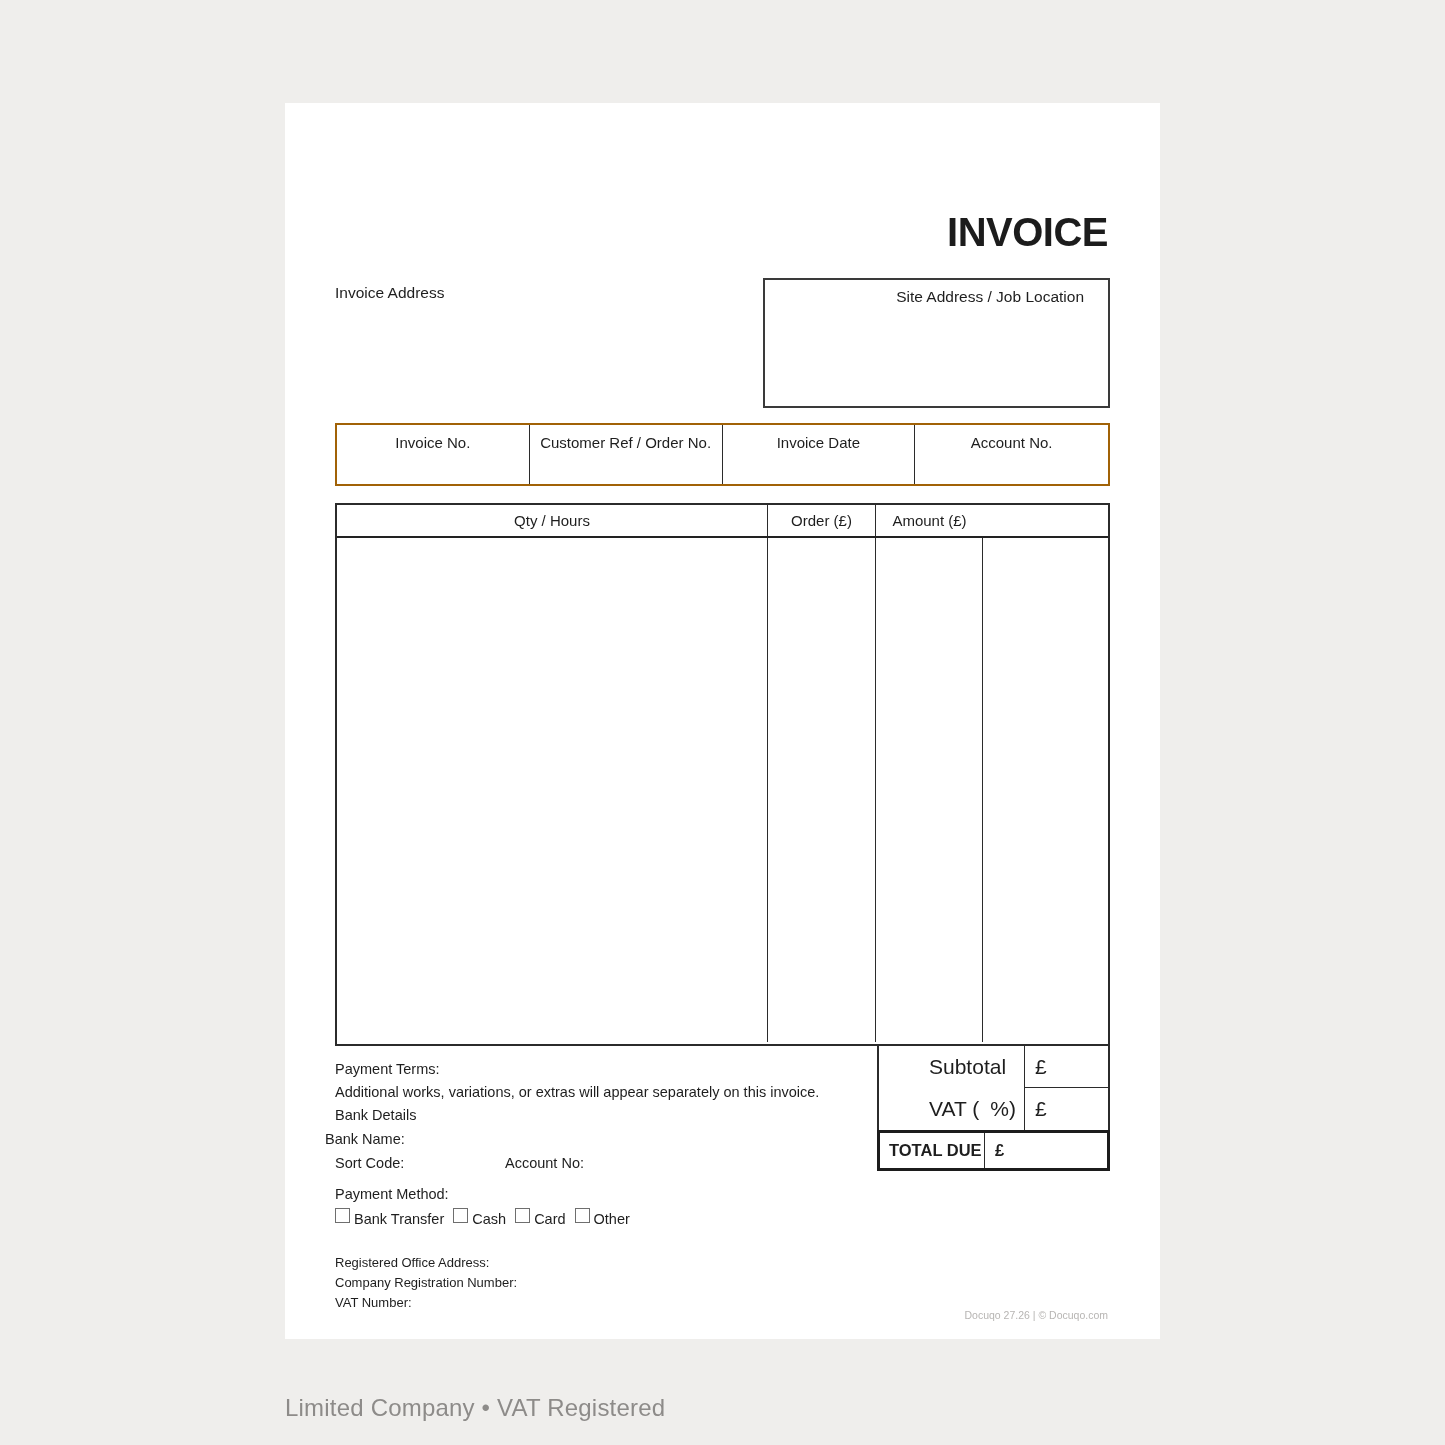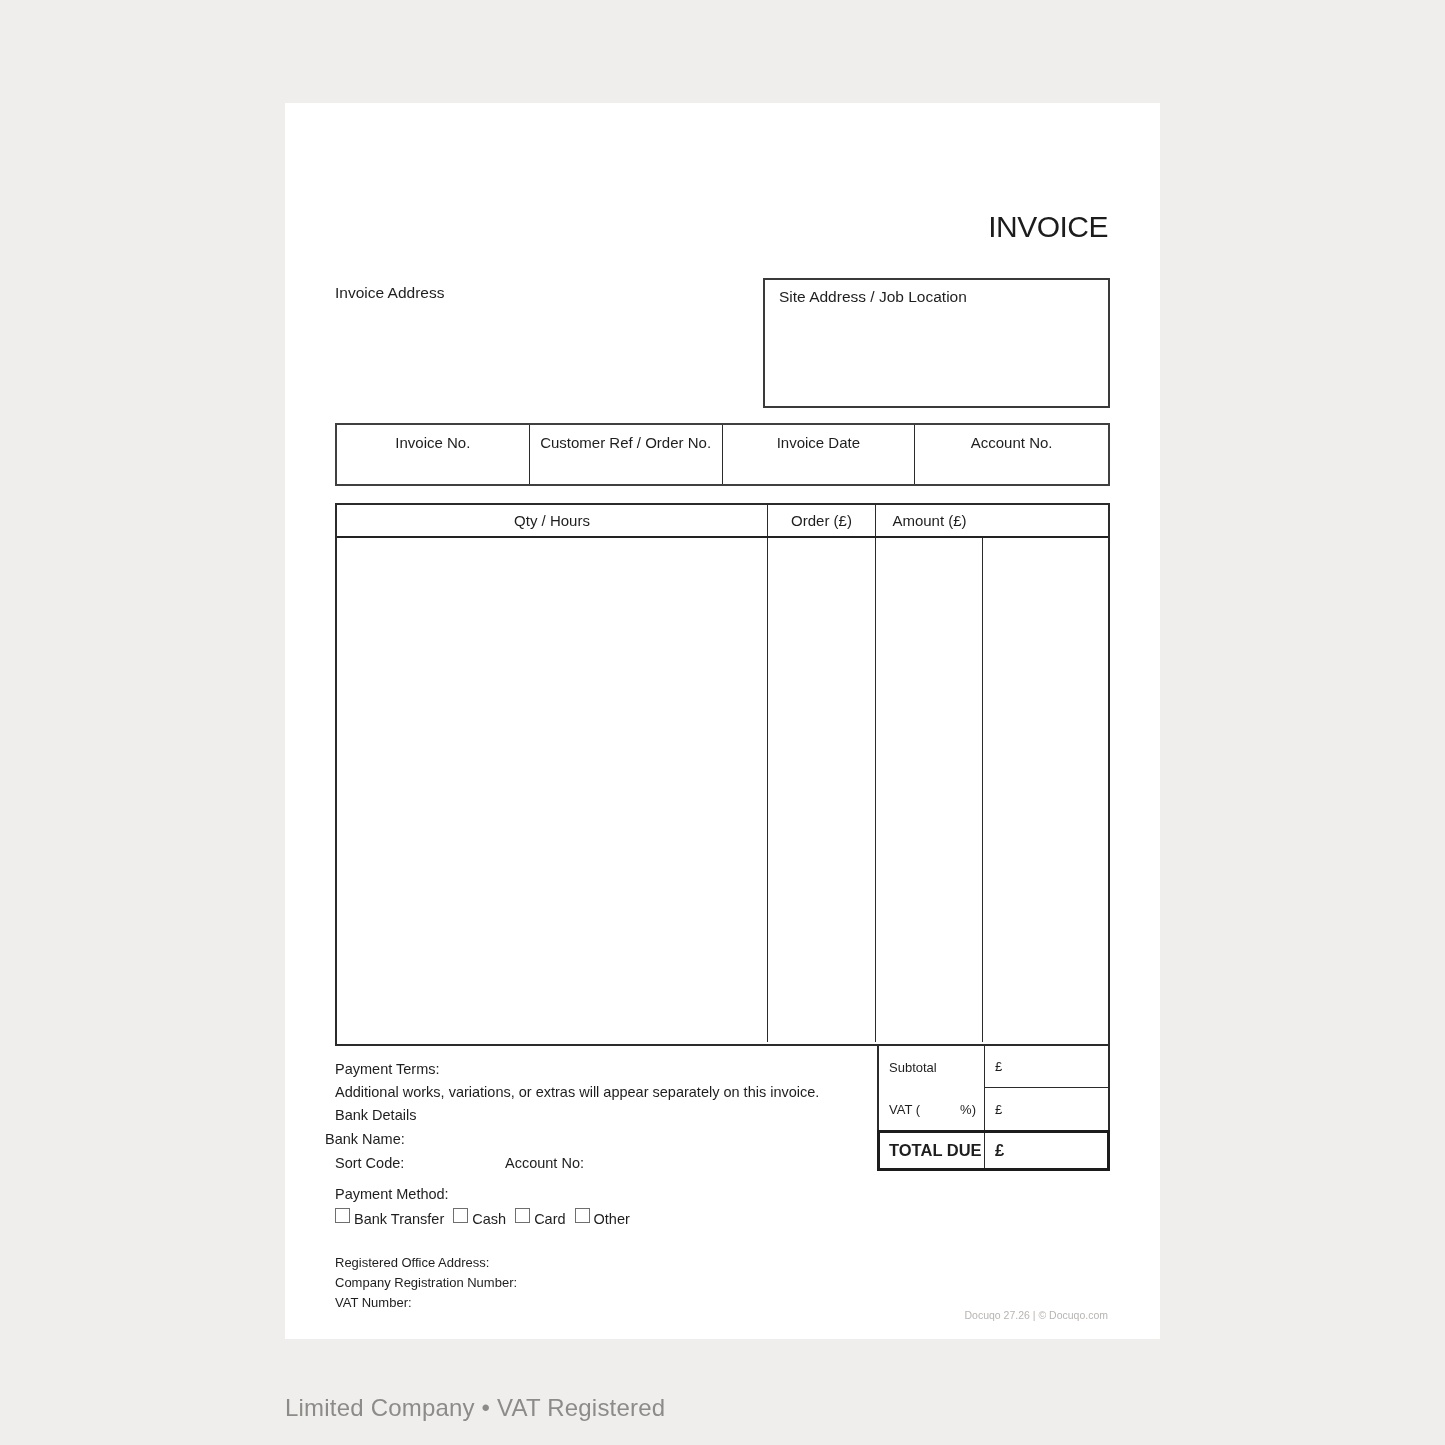--- a/index.html
+++ b/index.html
@@ -14,36 +14,36 @@
   }
   .page {
     position:absolute; left:285px; top:103px;
     width:875px; height:1236px;
     background:#ffffff;
   }
 
   
   .doc-title {
     position:absolute; top:107px; right:52px;
-    font-size:30px; font-weight:400; letter-spacing:-0.5px;
+    font-size:40px; font-weight:700; letter-spacing:-0.5px;
     color:#1c1c1c;
   }
 
   
   .addr-label { position:absolute; left:50px; top:181px; font-size:15.5px; }
   .site-box {
     position:absolute; left:478px; top:175px; width:347px; height:130px;
     border:2px solid #3a3a3a; background:#fff;
   }
-  .site-box .box-label { display:block; padding:8px 14px; font-size:15.5px; }
+  .site-box .box-label { display:block; padding:8px 24px; font-size:15.5px;text-align:right; }
 
   
   .info-table {
     position:absolute; left:50px; top:320px; width:775px; height:63px;
-    border:2px solid #404040; display:grid;
+    border:2px solid #a16207; display:grid;
     grid-template-columns:repeat(4, 1fr);
   }
   .info-table .cell {
     border-right:1px solid #2b2b2b; text-align:center;
     padding-top:9px; font-size:15px; white-space:nowrap; overflow:hidden;
   }
   .info-table .cell:last-child { border-right:none; }
 
   
   .items-table {
@@ -64,21 +64,22 @@
     height:504px;
   }
   .items-body .cell { border-right:1px solid #2b2b2b; }
   .items-body .cell:last-child { border-right:none; }
 
   
   .totals-upper {
     position:absolute; left:592px; top:943px; width:233px; height:108px;
     border-left:2px solid #2b2b2b; border-right:2px solid #2b2b2b;
     display:grid; grid-template-columns:106px 1fr; grid-template-rows:42px 42px;
-    font-size:13px;
+    font-size:21px;
+    padding-left:40px;
   }
   .totals-upper .lbl {
     grid-column:1; border-right:1px solid #2b2b2b;
     display:flex; align-items:center; padding:0 8px 0 10px;
   }
   .totals-upper .lbl.vat { justify-content:space-between; }
   .totals-upper .val { grid-column:2; display:flex; align-items:center; padding-left:10px; }
   .totals-upper .val.first { border-bottom:1px solid #2b2b2b; }
   .totals-total {
     position:absolute; left:592px; top:1027px; width:233px; height:41px;

